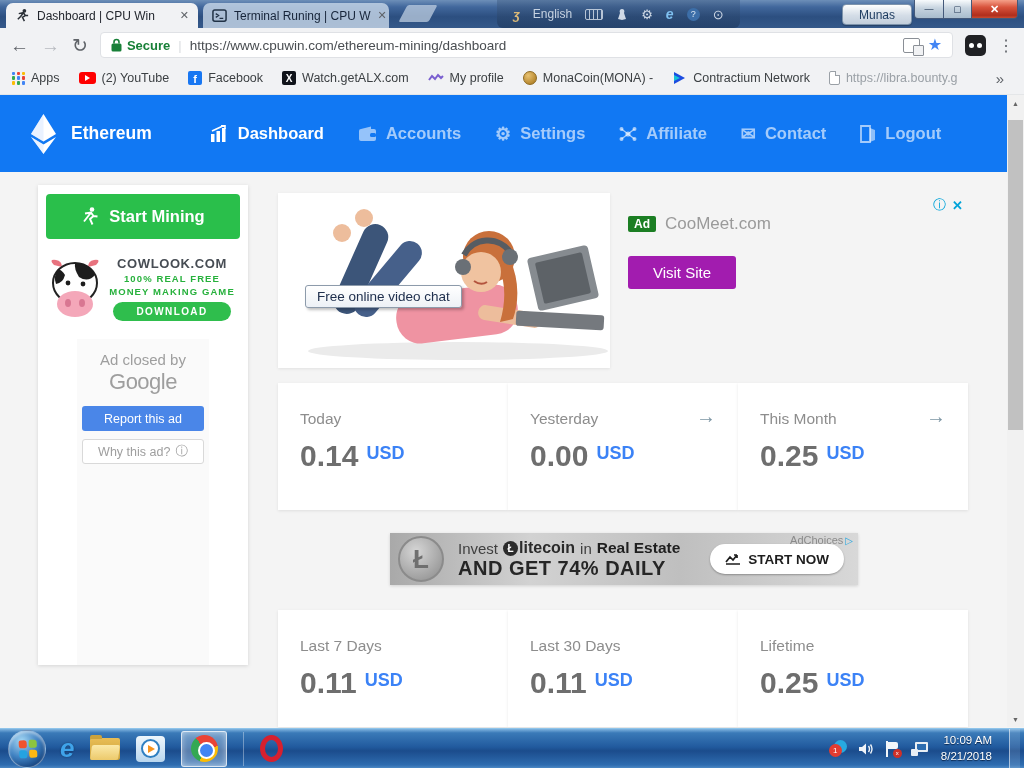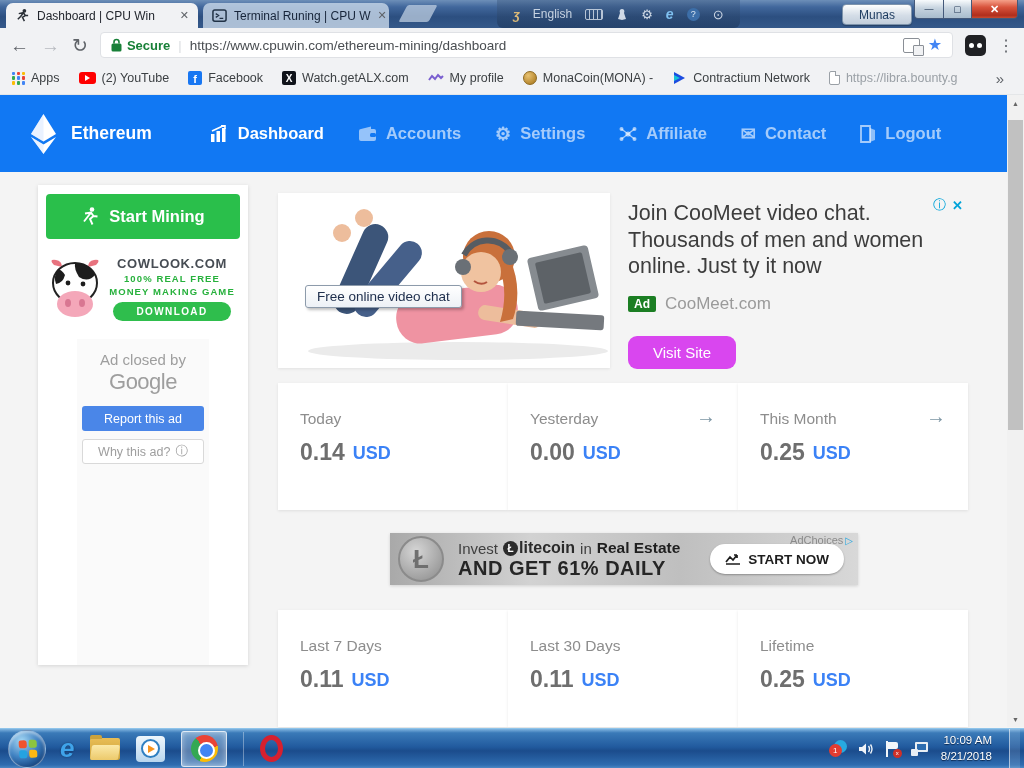--- a/index.html
+++ b/index.html
@@ -120,34 +120,34 @@
   .ad-image-card { position:absolute; left:278px; top:193px; width:332px; height:175px; background:#fff;
     box-shadow:0 1px 3px rgba(0,0,0,.08); }
   .tooltip { position:absolute; left:27px; top:92px; padding:3px 11px;
     background:linear-gradient(180deg,#ffffff,#edf1f6); border:1px solid #8d9bab; border-radius:3px;
     box-shadow:2px 2px 3px rgba(0,0,0,.25); font-size:13.5px; color:#20304e; white-space:nowrap; }
   .ad-text { position:absolute; left:628px; top:200px; width:345px; }
   .ad-headline { font-size:21.5px; color:#3d3d3d; line-height:1.24; }
   .ad-attr { margin-top:14px; display:flex; align-items:center; gap:9px; }
   .ad-badge { background:#1b7e23; color:#fff; font-size:12px; font-weight:bold; padding:1px 6px; border-radius:2px; }
   .ad-advertiser { color:#9a9a9a; font-size:17px; }
-  .visit-btn { margin-top:22px; width:108px; height:33px; background:#d946ef; border-radius:9px;
+  .visit-btn { margin-top:22px; width:108px; height:33px; background:#a21caf; border-radius:3px;
     color:#fff; font-size:15px; display:flex; align-items:center; justify-content:center; cursor:pointer; }
   .ad-corner { position:absolute; left:933px; top:196px; display:flex; gap:6px; align-items:center;
     color:#00a3d9; font-size:13px; }
   .ad-corner .x { font-weight:bold; }
 
   .cards-row { position:absolute; left:278px; width:690px; display:grid;
     grid-template-columns:1fr 1fr 1fr; }
   .row1 { top:383px; height:127px; }
   .row2 { top:610px; height:117px; }
   .stat-card { background:#fff; box-shadow:0 1px 3px rgba(0,0,0,.09); position:relative; padding:27px 22px; }
   .stat-label { font-size:15.5px; color:#8d8d8d; }
   .stat-value-row { margin-top:13px; display:flex; align-items:flex-start; gap:8px; }
-  .stat-value { font-size:23px; font-weight:bold; color:#6e6e6e; line-height:1; }
+  .stat-value { font-size:30px; font-weight:bold; color:#6e6e6e; line-height:1; }
   .stat-unit { font-size:18px; font-weight:bold; color:#3b82f6; margin-top:2px; }
   .stat-arrow { position:absolute; right:22px; top:22px; font-size:20px; color:#7c95a3; }
 
   .banner { position:absolute; left:390px; top:533px; width:468px; height:52px; overflow:hidden;
     background:linear-gradient(90deg,#a9a9a9,#d2d2d2 30%,#bfbfbf 62%,#d8d8d8); display:flex;
     align-items:center; box-shadow:0 1px 3px rgba(0,0,0,.15); }
   .banner-coin { width:46px; height:46px; margin-left:8px; border-radius:50%; flex:0 0 auto;
     background:radial-gradient(circle at 38% 32%,#d6d6d6,#9d9d9d 75%); border:2px solid #8b8b8b;
     color:#6f6f6f; font-size:26px; font-weight:bold; display:flex; align-items:center; justify-content:center; }
   .banner-text { margin-left:14px; }
@@ -466,21 +466,20 @@
     <circle cx="232" cy="64" r="8" fill="#6a7076"></circle>
     <path d="M196 88 q7 5 13 1" stroke="#b3543d" stroke-width="2" fill="none"></path>
     <rect x="254" y="58" width="62" height="54" rx="4" fill="#868b90" transform="rotate(-13 285 85)"></rect>
     <rect x="261" y="64" width="48" height="42" rx="2" fill="#5d6267" transform="rotate(-13 285 85)"></rect>
     <rect x="238" y="120" width="88" height="15" rx="3" fill="#75797e" transform="rotate(3 282 127)"></rect>
   </svg>
   <div class="tooltip">Free online video chat</div>
 </div>
 
 <div class="ad-text">
-  <div class="ad-headline">Join CooMeet video chat. Thousands of men and women online. Just ty it now</div>
   <div class="ad-attr">
     <span class="ad-badge">Ad</span>
     <span class="ad-advertiser">CooMeet.com</span>
   </div>
   <div class="visit-btn">Visit Site</div>
 </div>
 <div class="ad-corner">
   <span>ⓘ</span>
   <span class="x">✕</span>
 </div>
@@ -514,21 +513,21 @@
 <div class="banner">
   <div class="banner-coin">Ł</div>
   <div class="banner-text">
     <div class="banner-l1">
       <span>Invest</span>
       <span class="banner-coin-mini">Ł</span>
       <span class="banner-lite">litecoin</span>
       <span>in</span>
       <span class="banner-re">Real Estate</span>
     </div>
-    <div class="banner-l2">AND GET 61% DAILY</div>
+    <div class="banner-l2">AND GET 74% DAILY</div>
   </div>
   <div class="banner-cta">
     <svg width="16" height="11" viewBox="0 0 16 11">
       <path d="M1 8 L5 3 L8 6 L12 1 M12 1 L9 1 M12 1 L12 4 M1 10 L15 10" stroke="#1d1d1d" stroke-width="1.7" fill="none"></path>
     </svg>
     <span>START NOW</span>
   </div>
   <div class="adchoices">
     <span>AdChoices</span>
     <span class="tri">▷</span>

